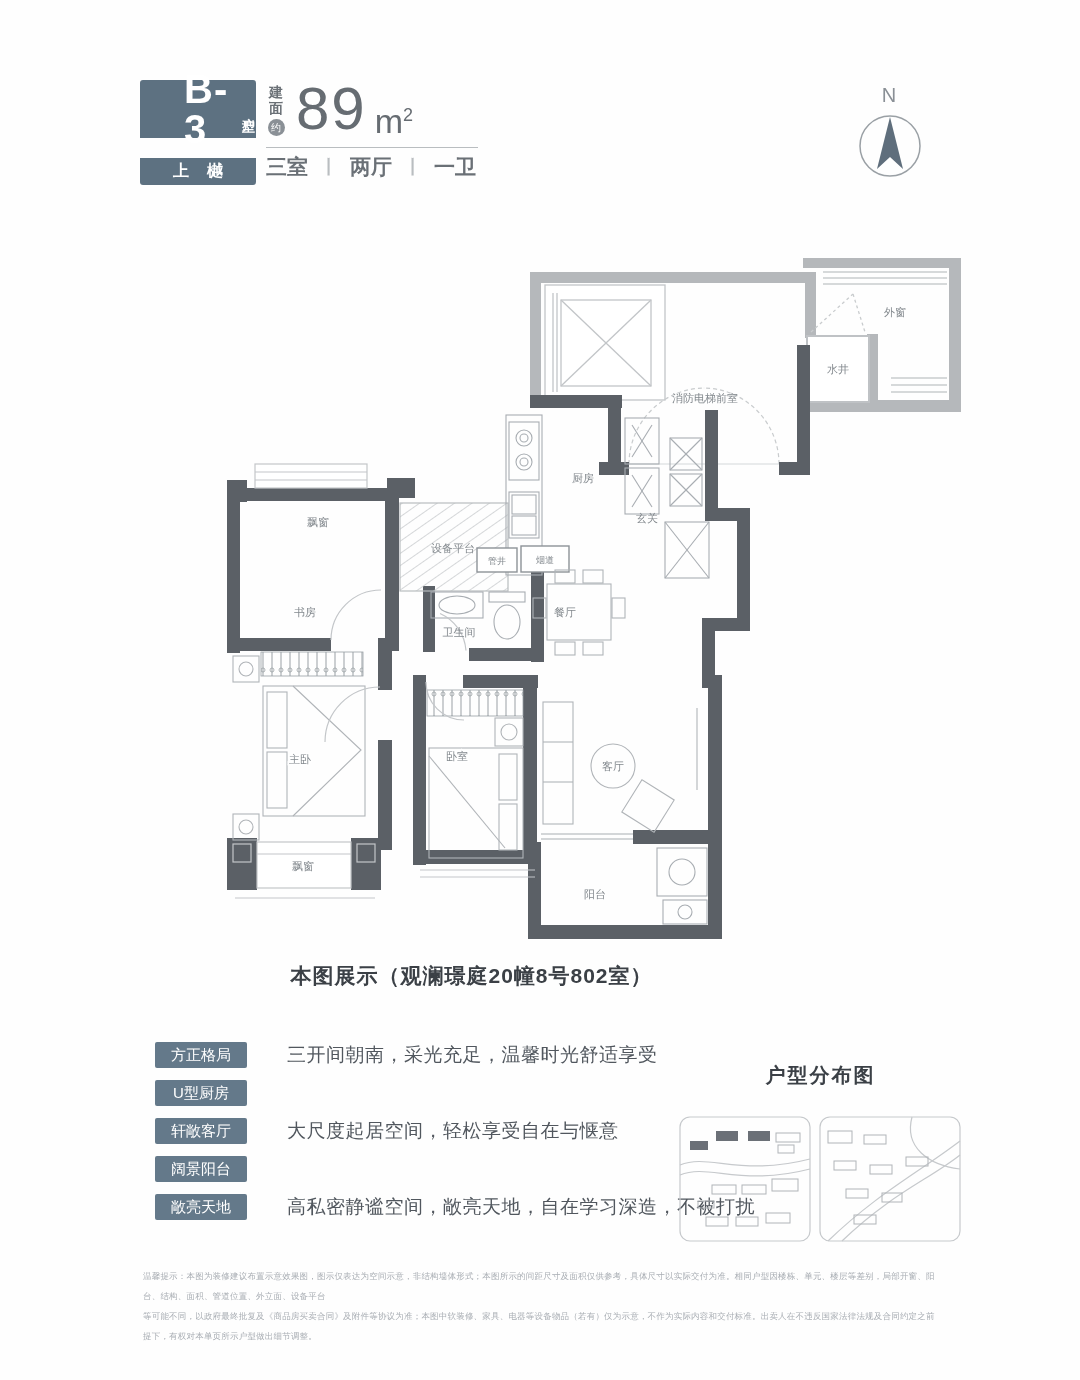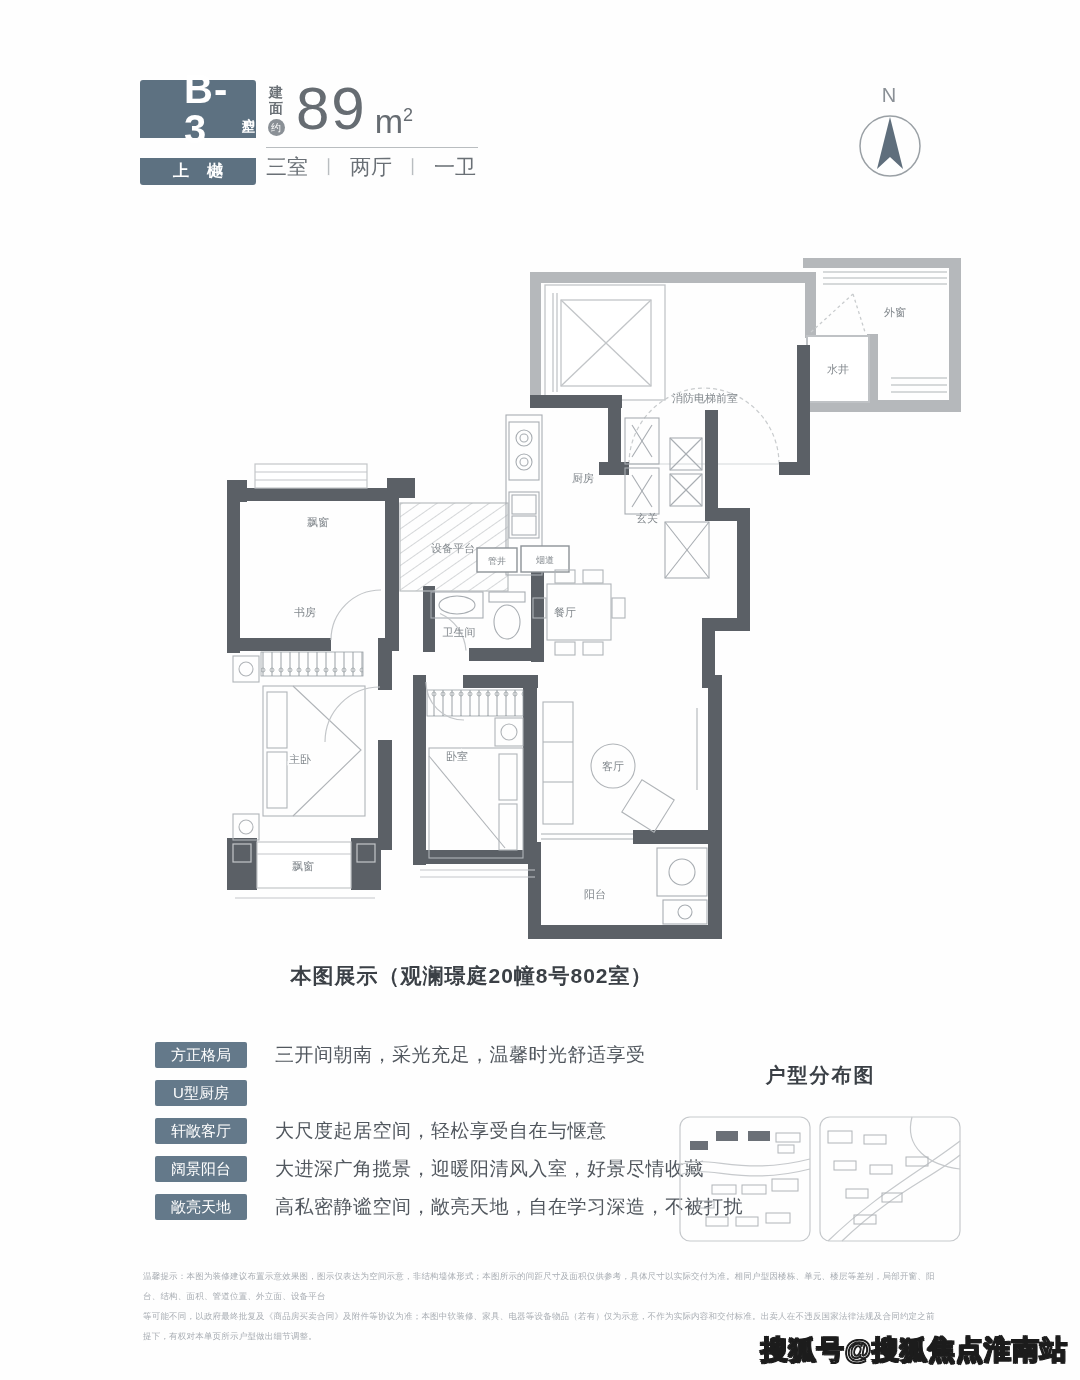--- a/index.html
+++ b/index.html
@@ -15,34 +15,34 @@
      display:flex;align-items:center;justify-content:center;font-size:16px;font-weight:bold;letter-spacing:18px;text-indent:18px;}
   .area-block{position:absolute;left:266px;top:80px;display:flex;align-items:flex-start;}
   .jm-col{display:flex;flex-direction:column;align-items:center;width:20px;margin-top:4px;}
   .jm-col .ch{font-size:14px;line-height:16px;color:#6a7076;font-weight:bold;}
   .jm-col .circ{width:17px;height:17px;border-radius:50%;background:#8a9096;color:#fff;
      font-size:10px;display:flex;align-items:center;justify-content:center;margin-top:3px;}
   .area-num{font-size:60px;color:#666c72;font-weight:500;line-height:58px;margin-left:10px;letter-spacing:2px;}
   .area-unit{font-size:34px;color:#666c72;margin-left:8px;line-height:70px;}
   .area-unit sup{font-size:18px;}
   .hrule{position:absolute;left:266px;top:147px;width:212px;height:1px;background:#b9bdc0;}
-  .summary{position:absolute;left:266px;top:153px;font-size:21px;color:#6a7076;display:flex;align-items:center;gap:12px;}
+  .summary{position:absolute;left:266px;top:153px;font-size:21px;color:#6a7076;display:flex;align-items:center;gap:12px;font-weight:bold;}
   .summary .sep{color:#b9bdc0;font-size:18px;}
   
   .compass{position:absolute;left:845px;top:84px;width:90px;text-align:center;}
   .compass .n{font-size:20px;color:#8a9096;margin-left:-2px;}
   
   .caption{position:absolute;left:0;top:962px;width:943px;text-align:center;
      font-size:21px;color:#3b4046;font-weight:600;letter-spacing:1px;}
   
   .features{position:absolute;left:155px;top:1042px;}
   .frow{display:flex;align-items:center;margin-bottom:12px;height:26px;}
   .ftag{width:92px;height:26px;background:#64798a;color:#fff;font-size:15px;
      display:flex;align-items:center;justify-content:center;border-radius:2px;flex:0 0 92px;}
-  .fdesc{margin-left:28px;font-size:19px;color:#51575e;letter-spacing:0.5px;white-space:nowrap;}
+  .fdesc{margin-left:40px;font-size:19px;color:#51575e;letter-spacing:0.5px;white-space:nowrap;}
   
   .dist{position:absolute;left:678px;top:1062px;width:285px;}
   .dist .title{text-align:center;font-size:20px;color:#3b4046;font-weight:600;letter-spacing:2px;margin-bottom:24px;}
   
   .disclaimer{position:absolute;left:143px;top:1266px;width:795px;font-size:8.5px;
      color:#a8adb3;line-height:20px;letter-spacing:0.2px;}
   
   .watermark{position:absolute;right:12px;top:1332px;font-size:27px;font-weight:bold;color:#ffffff;
      -webkit-text-stroke:1.3px #1c1c1c;
      text-shadow:1px 1px 0 #1c1c1c,-1px -1px 0 #1c1c1c,1px -1px 0 #1c1c1c,-1px 1px 0 #1c1c1c;
@@ -334,21 +334,20 @@
     </div>
     <div class="frow">
       <span class="ftag">U型厨房</span>
     </div>
     <div class="frow">
       <span class="ftag">轩敞客厅</span>
       <span class="fdesc">大尺度起居空间，轻松享受自在与惬意</span>
     </div>
     <div class="frow">
       <span class="ftag">阔景阳台</span>
-      <span class="fdesc">大进深广角揽景，迎暖阳清风入室，好景尽情收藏</span>
     </div>
     <div class="frow">
       <span class="ftag">敞亮天地</span>
       <span class="fdesc">高私密静谧空间，敞亮天地，自在学习深造，不被打扰</span>
     </div>
   </div>
 
   <div class="dist">
     <div class="title">户型分布图</div>
     <svg width="285" height="132" viewBox="0 0 285 132">
@@ -388,15 +387,14 @@
         <rect x="176" y="102" width="22" height="9"></rect>
       </g>
     </svg>
   </div>
 
   <div class="disclaimer">
     <div>温馨提示：本图为装修建议布置示意效果图，图示仅表达为空间示意，非结构墙体形式；本图所示的间距尺寸及面积仅供参考，具体尺寸以实际交付为准。相同户型因楼栋、单元、楼层等差别，局部开窗、阳台、结构、面积、管道位置、外立面、设备平台</div>
     <div>等可能不同，以政府最终批复及《商品房买卖合同》及附件等协议为准；本图中软装修、家具、电器等设备物品（若有）仅为示意，不作为实际内容和交付标准。出卖人在不违反国家法律法规及合同约定之前提下，有权对本单页所示户型做出细节调整。</div>
   </div>
 
-  <div class="watermark">搜狐号@搜狐焦点淮南站</div>
 
 </div>
 
 </body></html>

